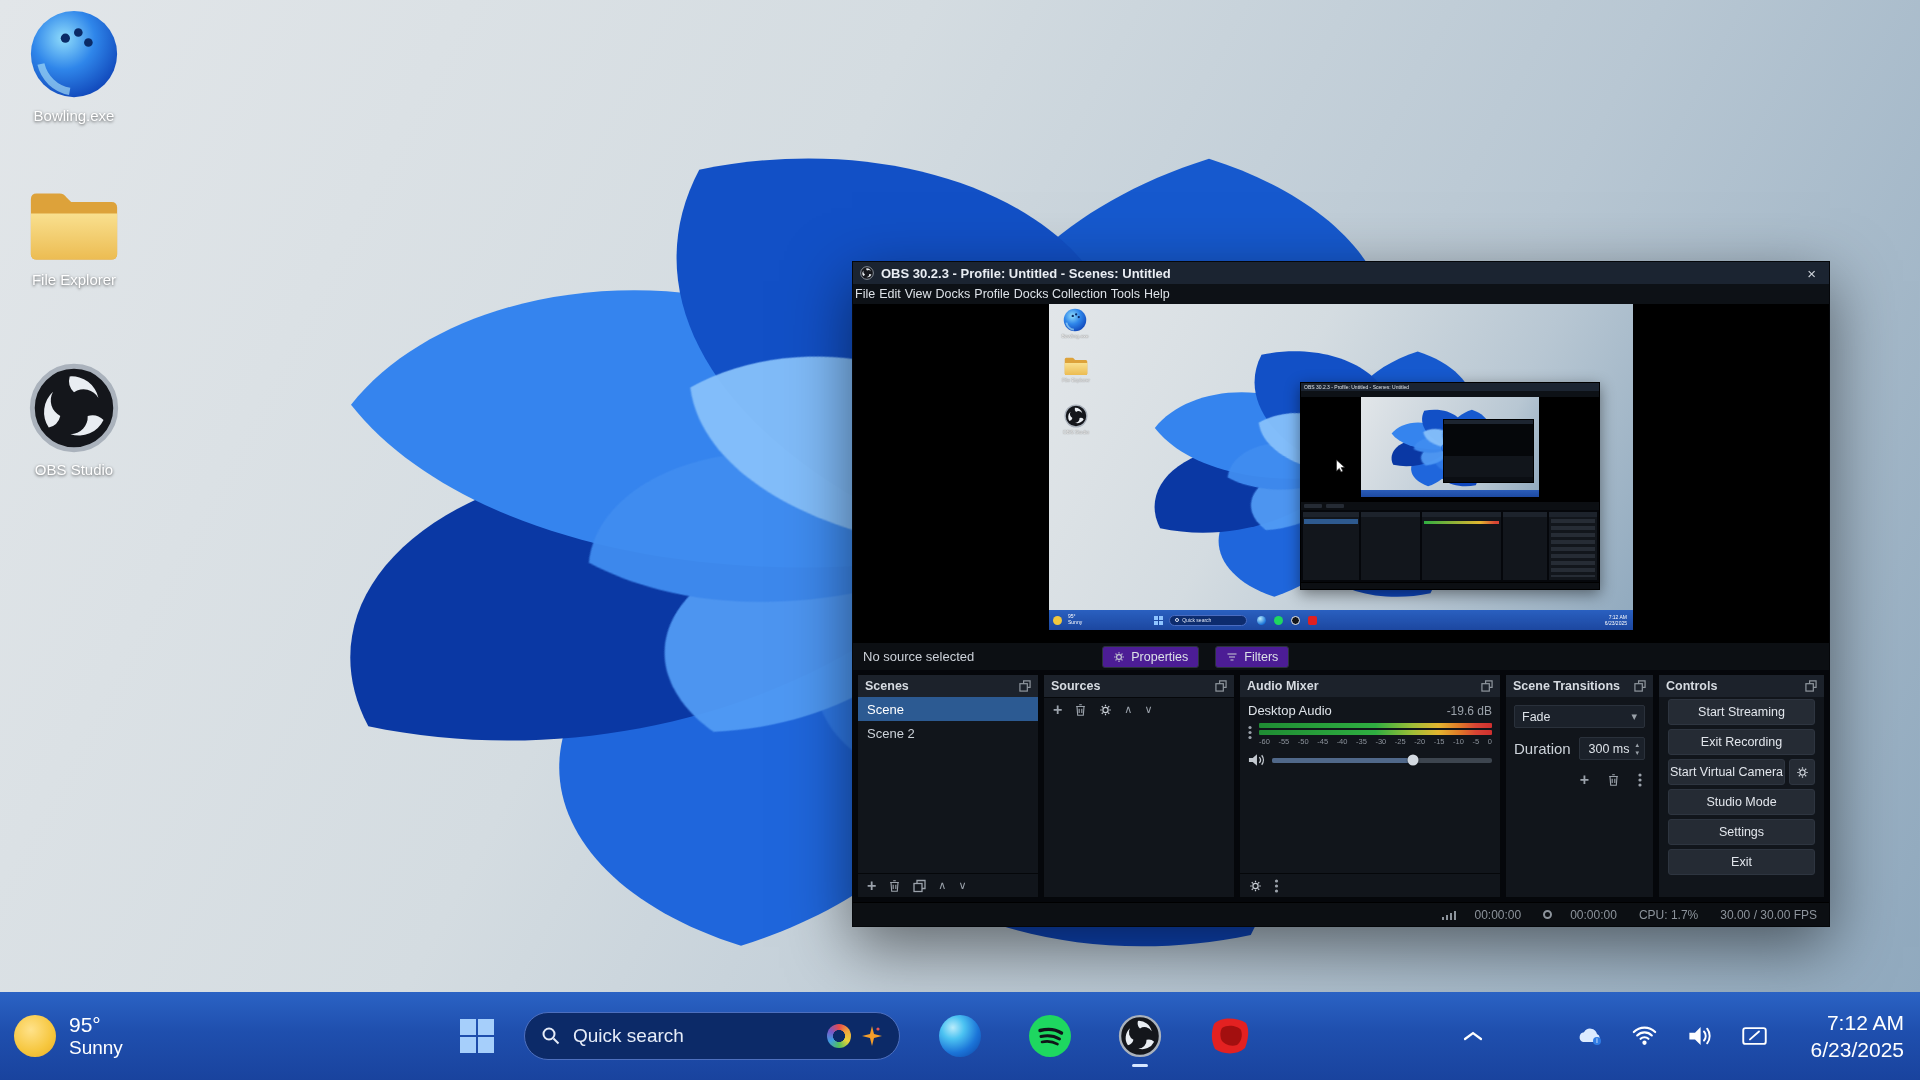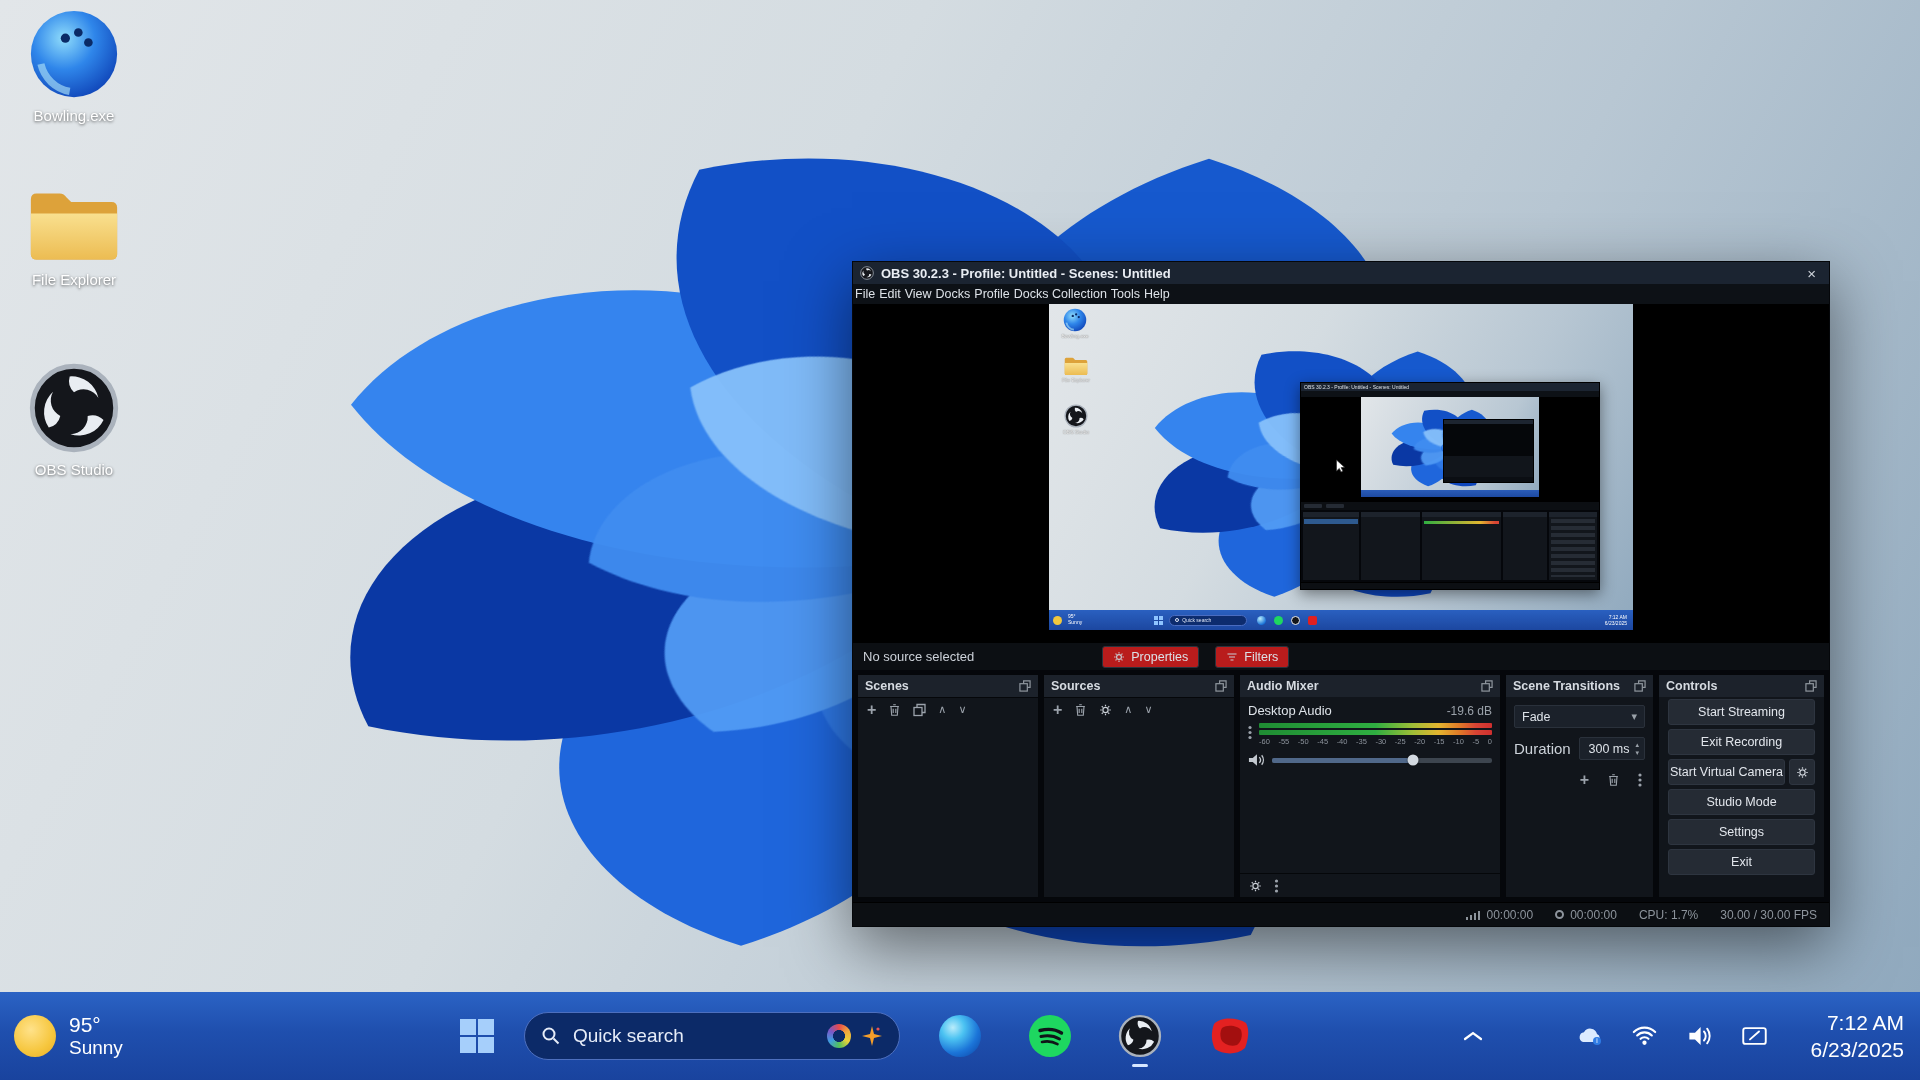--- a/index.html
+++ b/index.html
@@ -32,21 +32,21 @@
   .obs-menubar { flex:0 0 20px; background:#0d1116; display:flex; align-items:center; }
   .obs-menubar span { padding:0 2px; font-size:12.5px; color:#dde2e8; }
 
   .obs-preview { flex:0 0 338px; background:#000; display:flex; justify-content:center; position:relative; }
   .preview-canvas { width:584px; height:326px; position:relative; overflow:hidden;
     background:linear-gradient(118deg,#e2e6e9 0%,#d4dce1 38%,#b8c7d3 68%,#90a9be 100%); }
 
   .obs-sourcebar { flex:0 0 28px; background:#0c0f13; border-top:1px solid #000; display:flex; align-items:center; padding:0 10px; }
   .src-status { font-size:13px; color:#ccd1d8; }
   .sb-buttons { display:flex; gap:16px; margin-left:128px; }
-  .sb-btn { display:flex; align-items:center; gap:6px; background:#b91c1c; border:1px solid #2b323c; border-radius:3px;
+  .sb-btn { display:flex; align-items:center; gap:6px; background:#4c1d95; border:1px solid #2b323c; border-radius:3px;
     color:#dbe0e6; font-size:12.5px; padding:0 10px; height:22px; }
   .sb-btn svg { width:12px; height:12px; }
 
   .obs-docks { flex:1; display:flex; gap:4px; padding:4px; background:#05070b; min-height:0; }
   .dock { background:#11151b; border:1px solid #05070a; display:flex; flex-direction:column; min-height:0; }
   .dock-scenes { flex:0 0 182px; } .dock-sources { flex:0 0 192px; }
   .dock-mixer { flex:0 0 262px; } .dock-transitions { flex:0 0 149px; } .dock-controls { flex:1; }
   .dock-header { flex:0 0 22px; background:#1c222b; display:flex; align-items:center; justify-content:space-between;
     padding:0 7px; font-size:12.5px; font-weight:600; color:#d6dbe1; }
   .dock-header svg.popout { width:12px; height:12px; }
@@ -98,21 +98,21 @@
   .ctl-btn { height:26px; background:#252b34; border:1px solid #2e3540; border-radius:3px; color:#e2e6ec; font-size:12.5px;
     display:flex; align-items:center; justify-content:center; }
   .vcam-row { display:flex; gap:4px; }
   .vcam-row .ctl-btn { flex:1; }
   .vcam-gear { flex:0 0 26px; height:26px; background:#252b34; border:1px solid #2e3540; border-radius:3px;
     display:flex; align-items:center; justify-content:center; }
   .vcam-gear svg { width:13px; height:13px; }
 
   .obs-statusbar { flex:0 0 24px; background:#0c0f13; border-top:1px solid #000; display:flex; align-items:center;
     justify-content:flex-end; gap:22px; padding:0 12px; font-size:12px; color:#8d949c; }
-  .sb-item { display:flex; align-items:center; gap:6px; }
+  .sb-item { display:flex; align-items:center; gap:18px; }
   .sig-bars { display:flex; align-items:flex-end; gap:1.5px; height:10px; }
   .sig-bars i { width:2.5px; background:#8d949c; display:block; }
   .sig-bars i:nth-child(1){height:3px;} .sig-bars i:nth-child(2){height:5px;}
   .sig-bars i:nth-child(3){height:7px;} .sig-bars i:nth-child(4){height:9px;}
   .status-dot { width:9px; height:9px; border-radius:50%; border:2px solid #8d949c; display:block; }
 
   
   .mini-bloom { position:absolute; left:58px; top:26px; width:478px; height:282px; }
   .mini-icon { position:absolute; width:46px; display:flex; flex-direction:column; align-items:center; gap:1px; }
   .mini-icon svg { width:24px; height:24px; }
@@ -466,20 +466,24 @@
 
       <div class="obs-docks">
 
         <section class="dock dock-scenes">
           <header class="dock-header">
             <span>Scenes</span>
             <svg class="popout" viewBox="0 0 13 13">
                 <use href="#sym-pop"></use>
               </svg>
           </header>
+          <div class="dock-body">
+            <div class="scene-row selected">Scene</div>
+            <div class="scene-row">Scene 2</div>
+          </div>
           <footer class="dock-toolbar">
             <span class="tb-ic plus">+</span>
             <svg viewBox="0 0 14 16">
                 <use href="#sym-trash"></use>
               </svg>
             <svg viewBox="0 0 13 13">
                 <use href="#sym-copy"></use>
               </svg>
             <span class="tb-ic arrows">∧</span>
             <span class="tb-ic arrows">∨</span>

